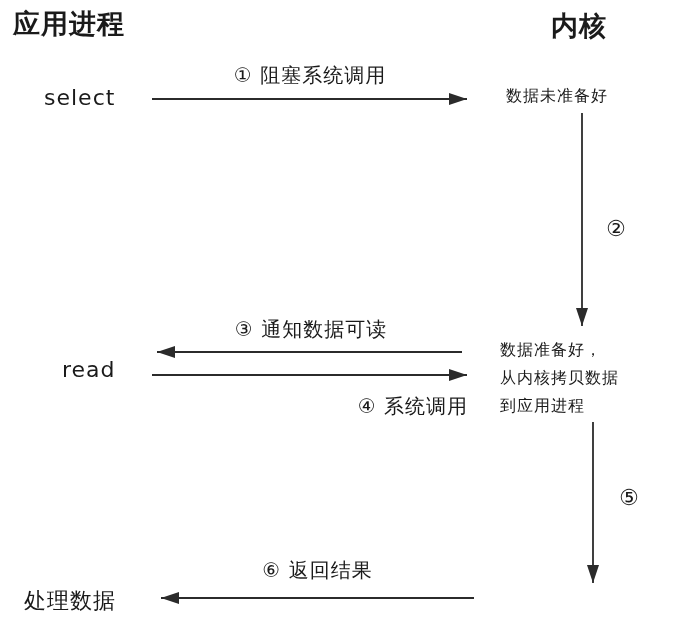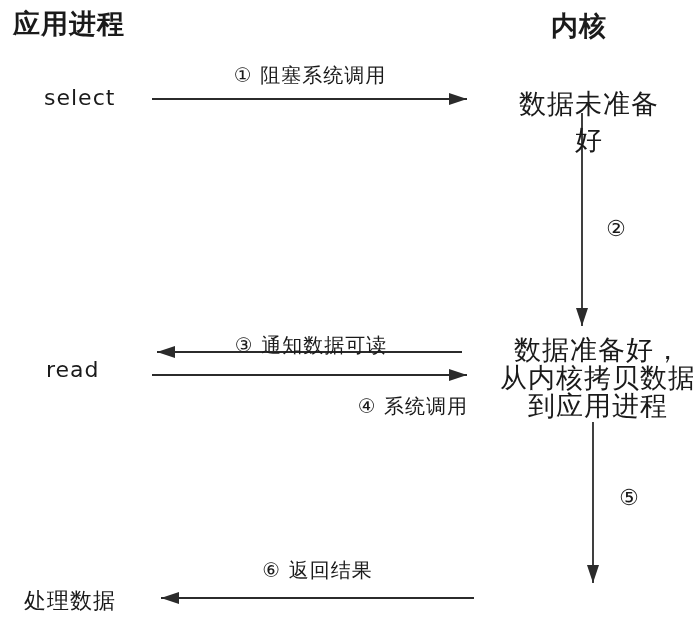--- a/index.html
+++ b/index.html
@@ -22,22 +22,21 @@
     font-weight: bold;
     white-space: nowrap;
     letter-spacing: 1px;
   }
   .node-label {
     font-size: 22px;
     white-space: nowrap;
     letter-spacing: 1px;
   }
   .kernel-state {
-    font-size: 27px;
-    text-align: center;
+    font-size: 16px;
     letter-spacing: 1px;
   }
   .multiline {
     white-space: pre-line;
     line-height: 28px;
   }
   .arrow-label {
     font-size: 20px;
     text-align: center;
     white-space: nowrap;
@@ -74,28 +73,28 @@
     <line x1="462" y1="352" x2="157" y2="352" marker-end="url(#arrow-head)"></line>
     <line x1="152" y1="375" x2="467" y2="375" marker-end="url(#arrow-head)"></line>
     <line x1="593" y1="422" x2="593" y2="583" marker-end="url(#arrow-head)"></line>
     <line x1="474" y1="598" x2="161" y2="598" marker-end="url(#arrow-head)"></line>
   </svg>
 
   <div class="abs col-header" style="left:551px; top:8px;">内核</div>
   <div class="abs col-header" style="left:13px; top:6px;">应用进程</div>
 
   <div class="abs node-label" style="left:44px; top:85px;">select</div>
-  <div class="abs node-label" style="left:46px; top:357px;">read</div>
+  <div class="abs node-label" style="left:62px; top:357px;">read</div>
   <div class="abs node-label" style="left:24px; top:586px;">处理数据</div>
 
   <div class="abs kernel-state" style="left:506px; top:86px; width:166px;">数据未准备好</div>
   <div class="abs kernel-state multiline" style="left:500px; top:336px; width:196px;">数据准备好，
 从内核拷贝数据
 到应用进程</div>
 
   <div class="abs arrow-label" style="left:152px; top:62px; width:316px;">① 阻塞系统调用</div>
   <div class="abs step-num" style="left:606px; top:216px;">②</div>
-  <div class="abs arrow-label" style="left:156px; top:332px; width:310px;">③ 通知数据可读</div>
+  <div class="abs arrow-label" style="left:156px; top:316px; width:310px;">③ 通知数据可读</div>
   <div class="abs arrow-label" style="left:152px; top:393px; width:316px;text-align:right;">④ 系统调用</div>
   <div class="abs step-num" style="left:619px; top:485px;">⑤</div>
   <div class="abs arrow-label" style="left:161px; top:557px; width:313px;">⑥ 返回结果</div>
 
 </div>
 
 </body></html>

